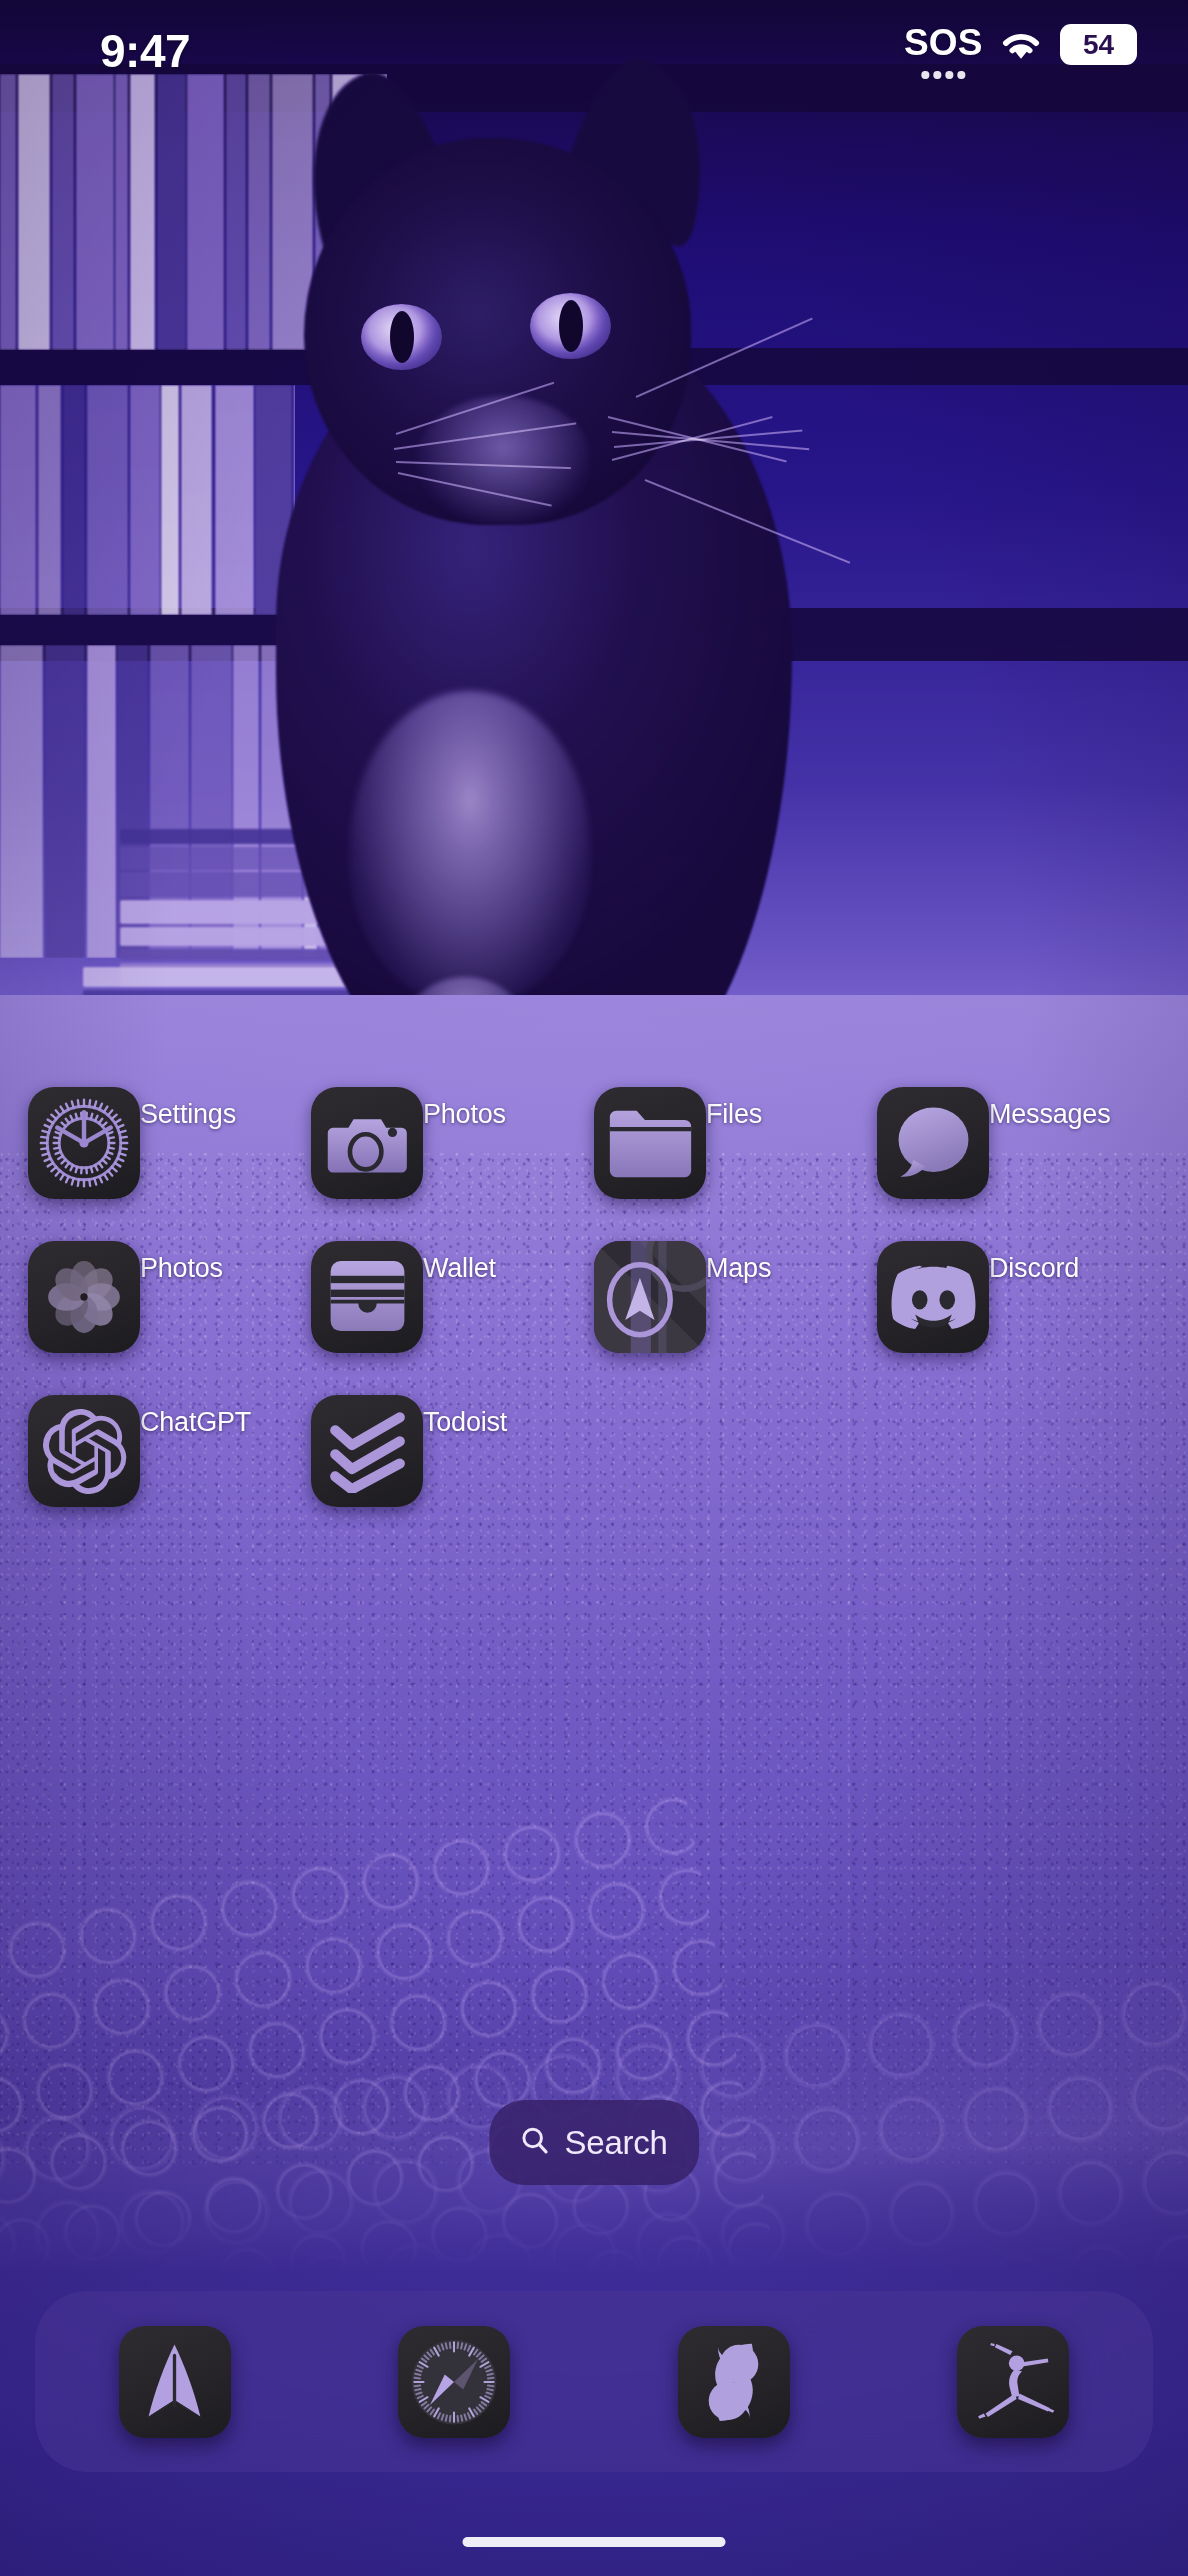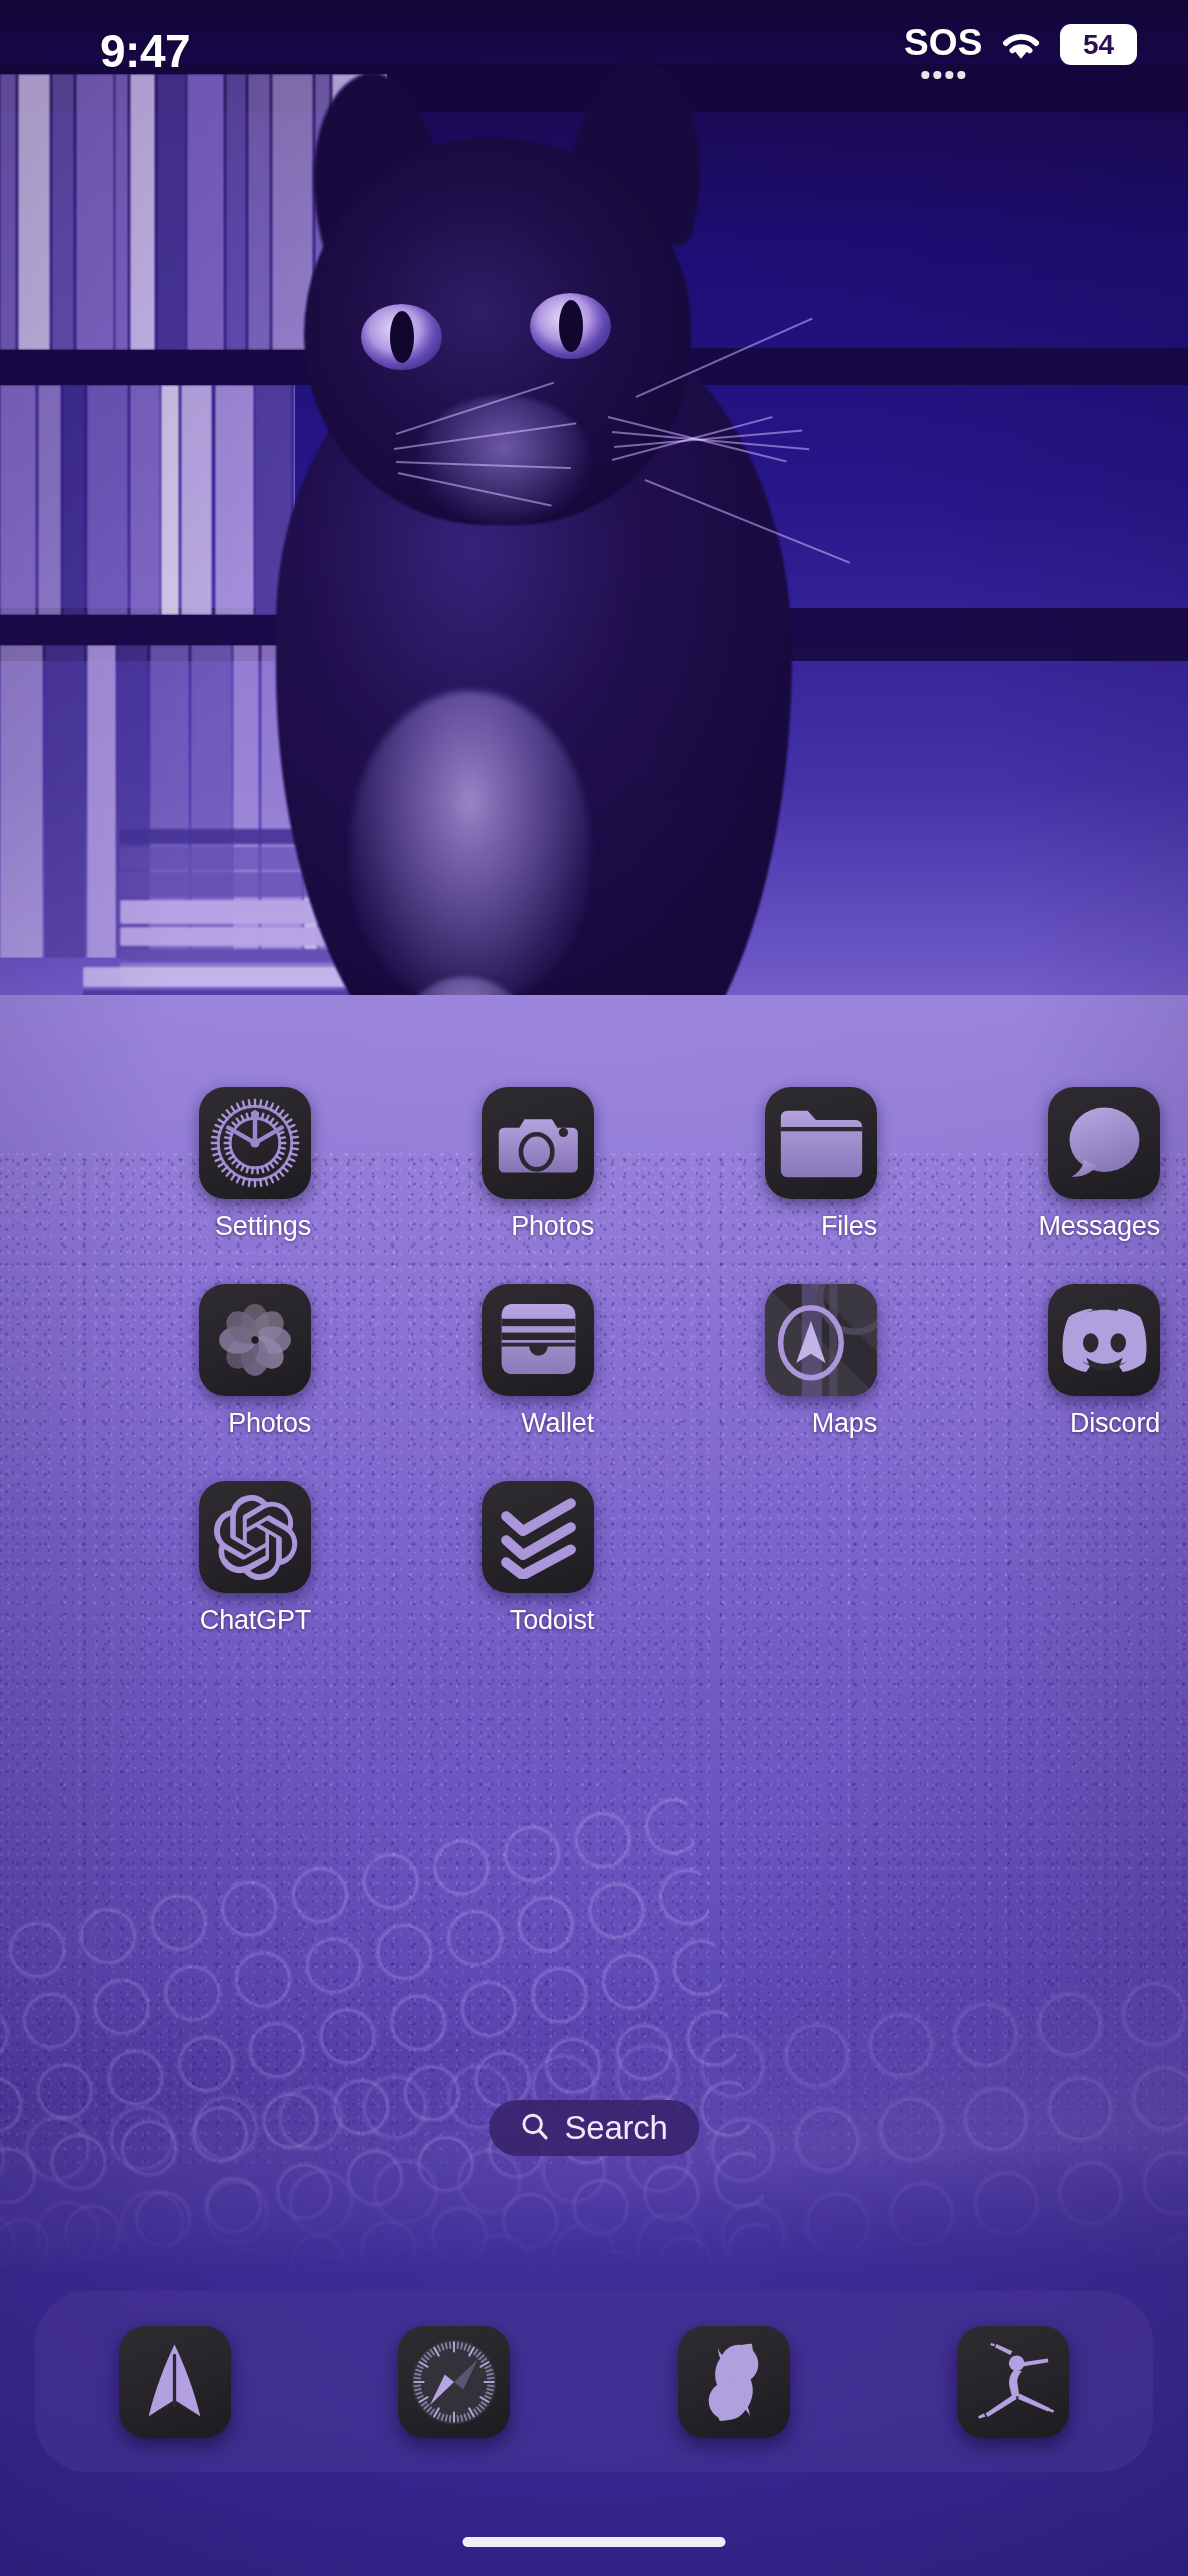--- a/index.html
+++ b/index.html
@@ -187,39 +187,39 @@
     display:flex; align-items:center; justify-content:center;
     color:#2a1050; font-size:28px; font-weight:bold; padding:0 9.2px;
   }
 
   
   #appgrid{
     position:absolute; top:1087px; left:0; right:0; z-index:40;
     display:grid; grid-template-columns:repeat(4,1fr);
     row-gap:42px; padding:0 28px;
   }
-  .app{ display:flex; flex-direction:column; align-items:flex-end; }
+  .app{ display:flex; flex-direction:row; align-items:flex-start; }
   .icon{
     width:112px; height:112px; border-radius:26px;
     background:linear-gradient(160deg,#2e2c31 0%,#262428 55%,#1c1b1f 100%);
     position:relative; overflow:hidden;
     box-shadow:0 5.5px 14.7px rgba(18,6,48,.45);
     display:flex; align-items:center; justify-content:center;
   }
   .icon svg{ display:block; }
   .app-label{
     margin-top:12px; color:#fff; font-size:27px; letter-spacing:-0.2px;
     text-shadow:0 0.9px 3.7px rgba(20,6,50,.6); white-space:nowrap;
   }
 
   
   #searchpill{
     position:absolute; left:50%; transform:translateX(-50%);
     top:2100px; z-index:45;
-    height:56px; padding:0 31px; border-radius:35px;
+    height:85px; padding:0 31px; border-radius:35px;
     background:rgba(48,26,94,.72);
     -webkit-backdrop-filter:blur(18.4px); backdrop-filter:blur(18.4px);
     display:flex; align-items:center; gap:14.7px;
   }
   #searchpill .s-label{ color:#f0e9fb; font-size:33px; letter-spacing:-0.2px; }
 
   
   #dock{
     position:absolute; left:35px; right:35px; bottom:104px; height:181px;
     border-radius:52px;

